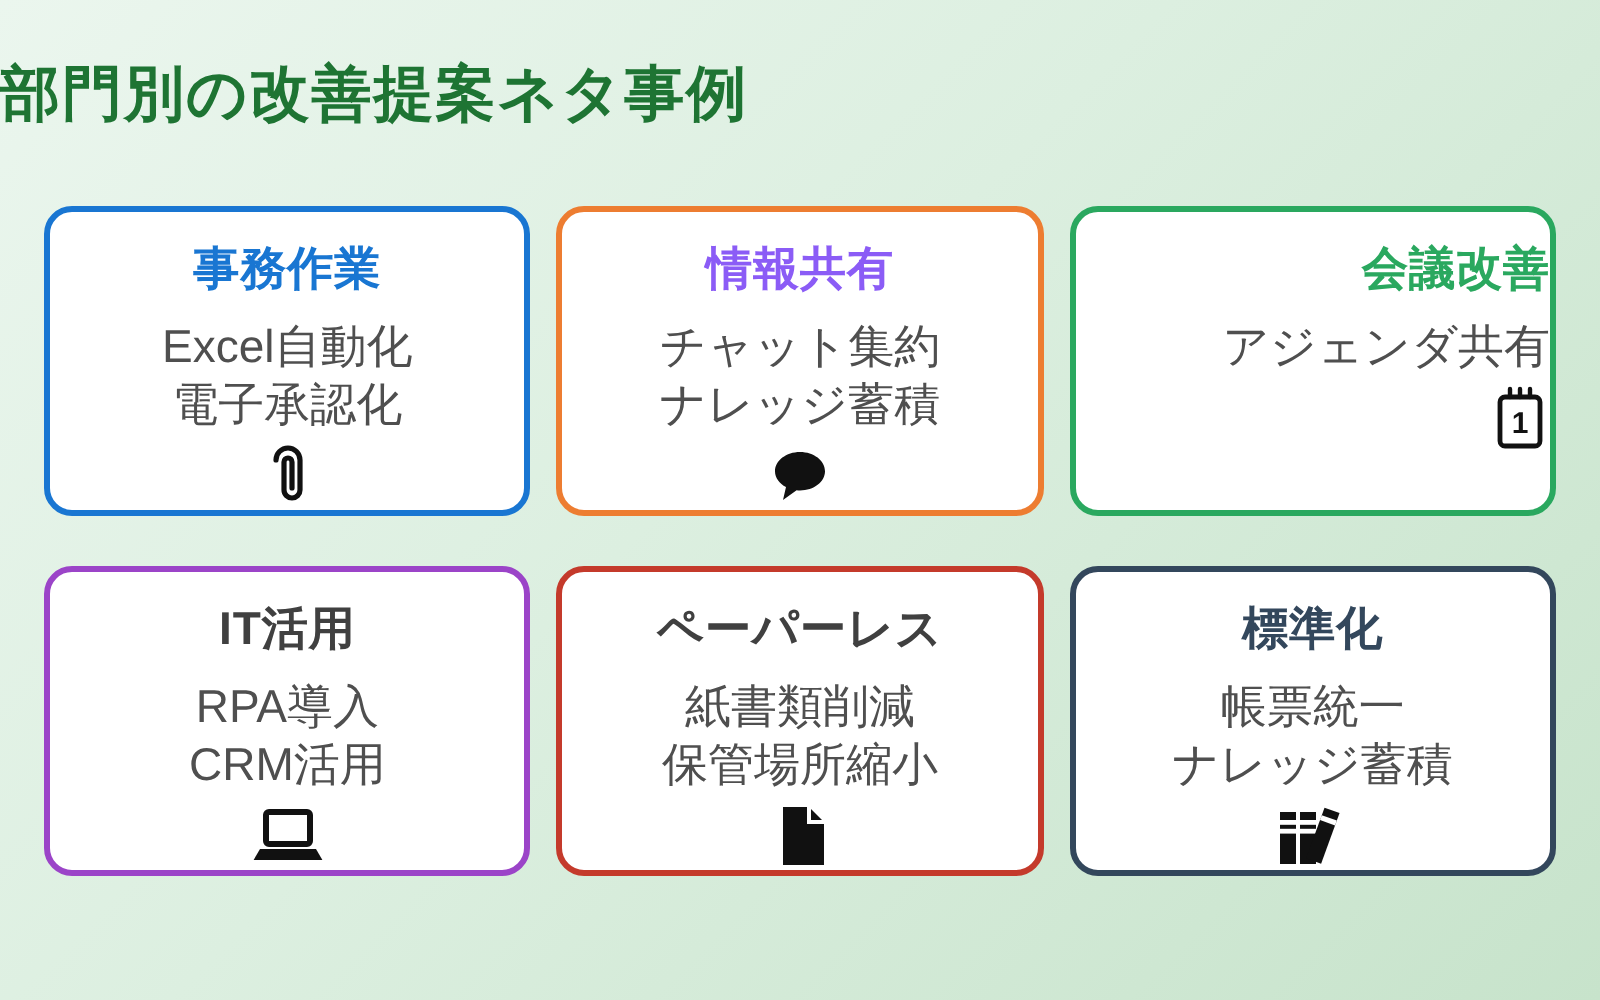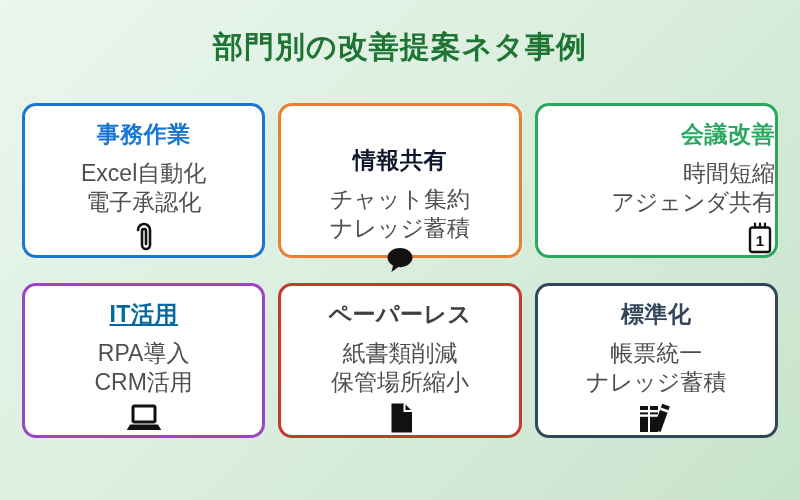--- a/index.html
+++ b/index.html
@@ -5,21 +5,21 @@
   html,body { margin:0; padding:0; }
   .page {
     position:relative;
     width:800px; height:500px;
     background:linear-gradient(135deg,#ebf6ee 0%,#dcefe0 45%,#c7e3cb 100%);
     font-family:"Liberation Sans","DejaVu Sans",sans-serif;
     overflow:hidden;
   }
   .title {
     margin:0; padding-top:27px;
-    text-align:center;
+    text-align:left;
     font-size:30px; font-weight:bold;
     letter-spacing:1px;
   }
   .grid {
     position:absolute; left:22px; top:103px;
     width:756px;
     display:grid;
     grid-template-columns:repeat(3,1fr);
     column-gap:13px; row-gap:25px;
   }
@@ -63,45 +63,44 @@
       <div class="card-item">Excel自動化</div>
       <div class="card-item">電子承認化</div>
       <div class="card-icon">
         <svg width="22" height="34" viewBox="0 0 22 34">
           <path d="M5 9 a6 6 0 0 1 12 0 v15 a4 4 0 0 1 -8 0 V10 a2 2 0 0 1 4 0 v13" fill="none" stroke="#111" stroke-width="2.6" stroke-linecap="round"></path>
         </svg>
       </div>
     </div>
 
     <div class="card" style="border-color: rgb(237, 125, 49);">
-      <div class="card-title" style="color: #0f172a; margin-top: 26px;">情報共有</div>
+      <div class="card-title" style="color: #8b5cf6;">情報共有</div>
       <div class="card-item">チャット集約</div>
       <div class="card-item">ナレッジ蓄積</div>
       <div class="card-icon">
         <svg width="30" height="28" viewBox="0 0 30 28">
           <path d="M15 2C8.1 2 2.5 6.3 2.5 11.6c0 3.3 2.2 6.2 5.5 7.9L6.5 26l6.8-4.9c.6.1 1.1.1 1.7.1 6.9 0 12.5-4.3 12.5-9.6C27.5 6.3 21.9 2 15 2z" fill="#111"></path>
         </svg>
       </div>
     </div>
 
     <div class="card" style="border-color: rgb(42, 168, 95); align-items: flex-end;">
       <div class="card-title" style="color: rgb(42, 168, 95);">会議改善</div>
-      <div class="card-item">時間短縮</div>
       <div class="card-item">アジェンダ共有</div>
       <div class="card-icon">
         <svg width="30" height="34" viewBox="0 0 30 34">
           <rect x="5" y="6.5" width="20" height="24.5" rx="2.5" fill="#fff" stroke="#111" stroke-width="2.4"></rect>
           <path d="M10 2.5v4 M15 2.5v4 M20 2.5v4" stroke="#111" stroke-width="2.2" stroke-linecap="round"></path>
           <text x="15" y="24.5" text-anchor="middle" font-size="15" font-weight="bold" font-family="Liberation Sans, DejaVu Sans, sans-serif" fill="#111">1</text>
         </svg>
       </div>
     </div>
 
     <div class="card" style="border-color: rgb(155, 68, 200);">
-      <div class="card-title" style="color: #0369a1; text-decoration: underline;">IT活用</div>
+      <div class="card-title" style="color: #404040;">IT活用</div>
       <div class="card-item">RPA導入</div>
       <div class="card-item">CRM活用</div>
       <div class="card-icon">
         <svg width="36" height="29" viewBox="0 0 36 29">
           <rect x="7" y="3" width="22" height="16" rx="1.5" fill="#fff" stroke="#111" stroke-width="3"></rect>
           <path d="M4 21.5h28l3.2 5.5H.8z" fill="#111"></path>
         </svg>
       </div>
     </div>
 

